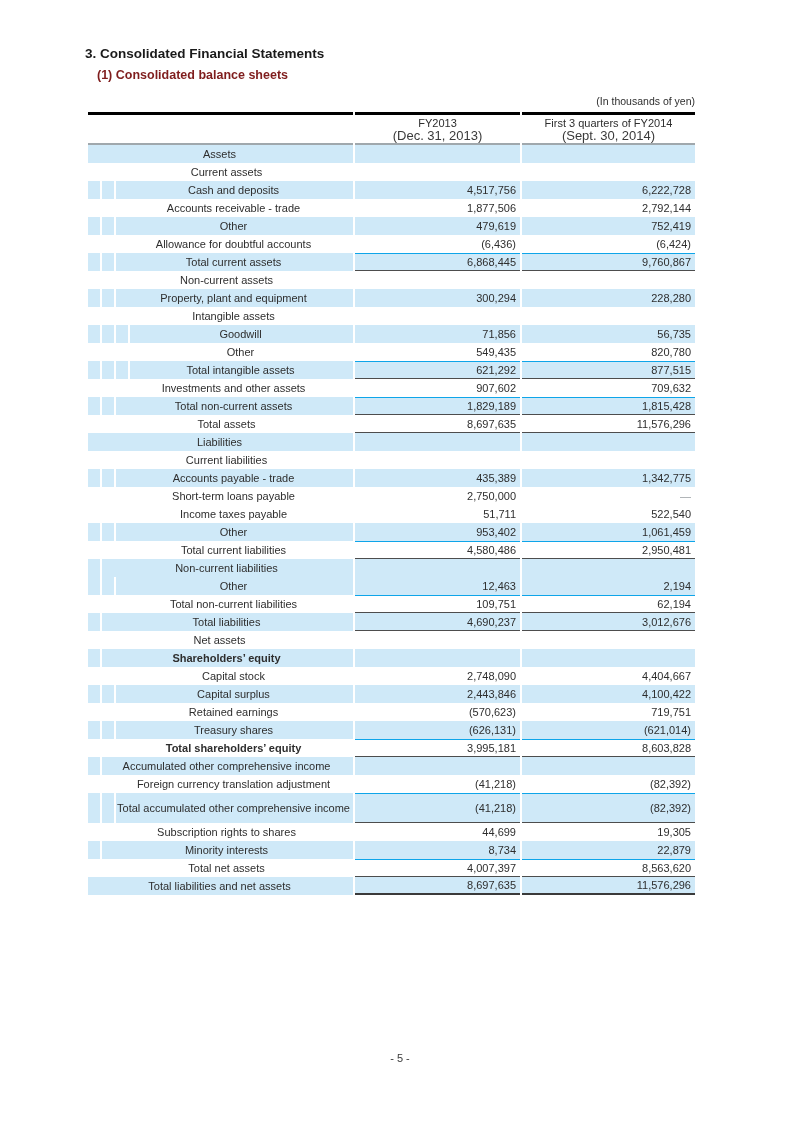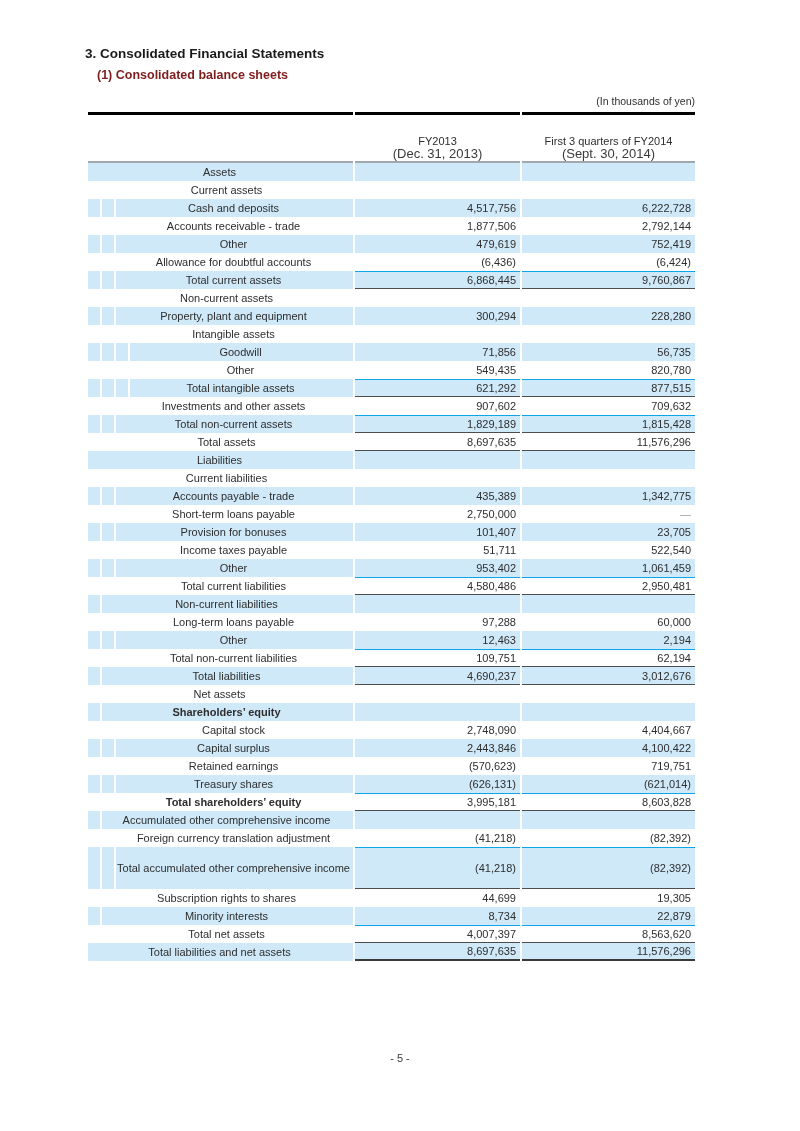--- a/index.html
+++ b/index.html
@@ -38,31 +38,31 @@
   }
   table.bs td { margin: 0; }
 
   thead td {
     border-top: 3px solid #000000;
     border-bottom: 2px solid #a0a8ad;
     height: 33px;
     text-align: center; vertical-align: middle;
     padding: 1px 0 2px 0;
   }
-  .h-main { font-size: 11px; line-height: 13px; color: #2e2e2e; margin-top: 19px; }
+  .h-main { font-size: 11px; line-height: 13px; color: #2e2e2e; }
   .h-sub  { font-size: 13px; line-height: 11px; color: #3a3a3a; }
 
   tbody td {
     height: 18px;
     font-size: 11px;
     vertical-align: middle;
     padding: 0;
     line-height: 12px;
   }
-  tbody tr.tall td { height: 42px; }
+  tbody tr.tall td { height: 30px; }
   td.label { text-align: center; padding-right: 2px; }
   td.val   { text-align: right; padding-right: 4px; white-space: nowrap; }
   td.indent { padding: 0; }
   .shade { background: #cfe9f8; }
   .bold  { font-weight: bold; }
   .rt  { border-top: 1px solid #0ea5e9; }
   .rb  { border-bottom: 1px solid #4d4d4d; }
   .frb { border-bottom: 2px solid #3a3a3a; }
   .dim { color: #9aa0a4; }
 
@@ -233,27 +233,20 @@
           <td class="val shade">1,342,775</td>
         </tr>
         <tr>
           <td class="indent"></td>
           <td class="indent"></td>
           <td colspan="2" class="label">Short-term loans payable</td>
           <td class="val">2,750,000</td>
           <td class="val dim">—</td>
         </tr>
         <tr>
-          <td class="indent shade"></td>
-          <td class="indent shade"></td>
-          <td colspan="2" class="label shade">Provision for bonuses</td>
-          <td class="val shade">101,407</td>
-          <td class="val shade">23,705</td>
-        </tr>
-        <tr>
           <td class="indent"></td>
           <td class="indent"></td>
           <td colspan="2" class="label">Income taxes payable</td>
           <td class="val">51,711</td>
           <td class="val">522,540</td>
         </tr>
         <tr>
           <td class="indent shade"></td>
           <td class="indent shade"></td>
           <td colspan="2" class="label shade">Other</td>
@@ -267,27 +260,20 @@
           <td class="val rt rb">4,580,486</td>
           <td class="val rt rb">2,950,481</td>
         </tr>
         <tr>
           <td class="indent shade"></td>
           <td colspan="3" class="label shade">Non-current liabilities</td>
           <td class="val shade"></td>
           <td class="val shade"></td>
         </tr>
         <tr>
-          <td class="indent"></td>
-          <td class="indent"></td>
-          <td colspan="2" class="label">Long-term loans payable</td>
-          <td class="val">97,288</td>
-          <td class="val">60,000</td>
-        </tr>
-        <tr>
           <td class="indent shade"></td>
           <td class="indent shade"></td>
           <td colspan="2" class="label shade">Other</td>
           <td class="val shade">12,463</td>
           <td class="val shade">2,194</td>
         </tr>
         <tr>
           <td class="indent"></td>
           <td class="indent"></td>
           <td colspan="2" class="label">Total non-current liabilities</td>

